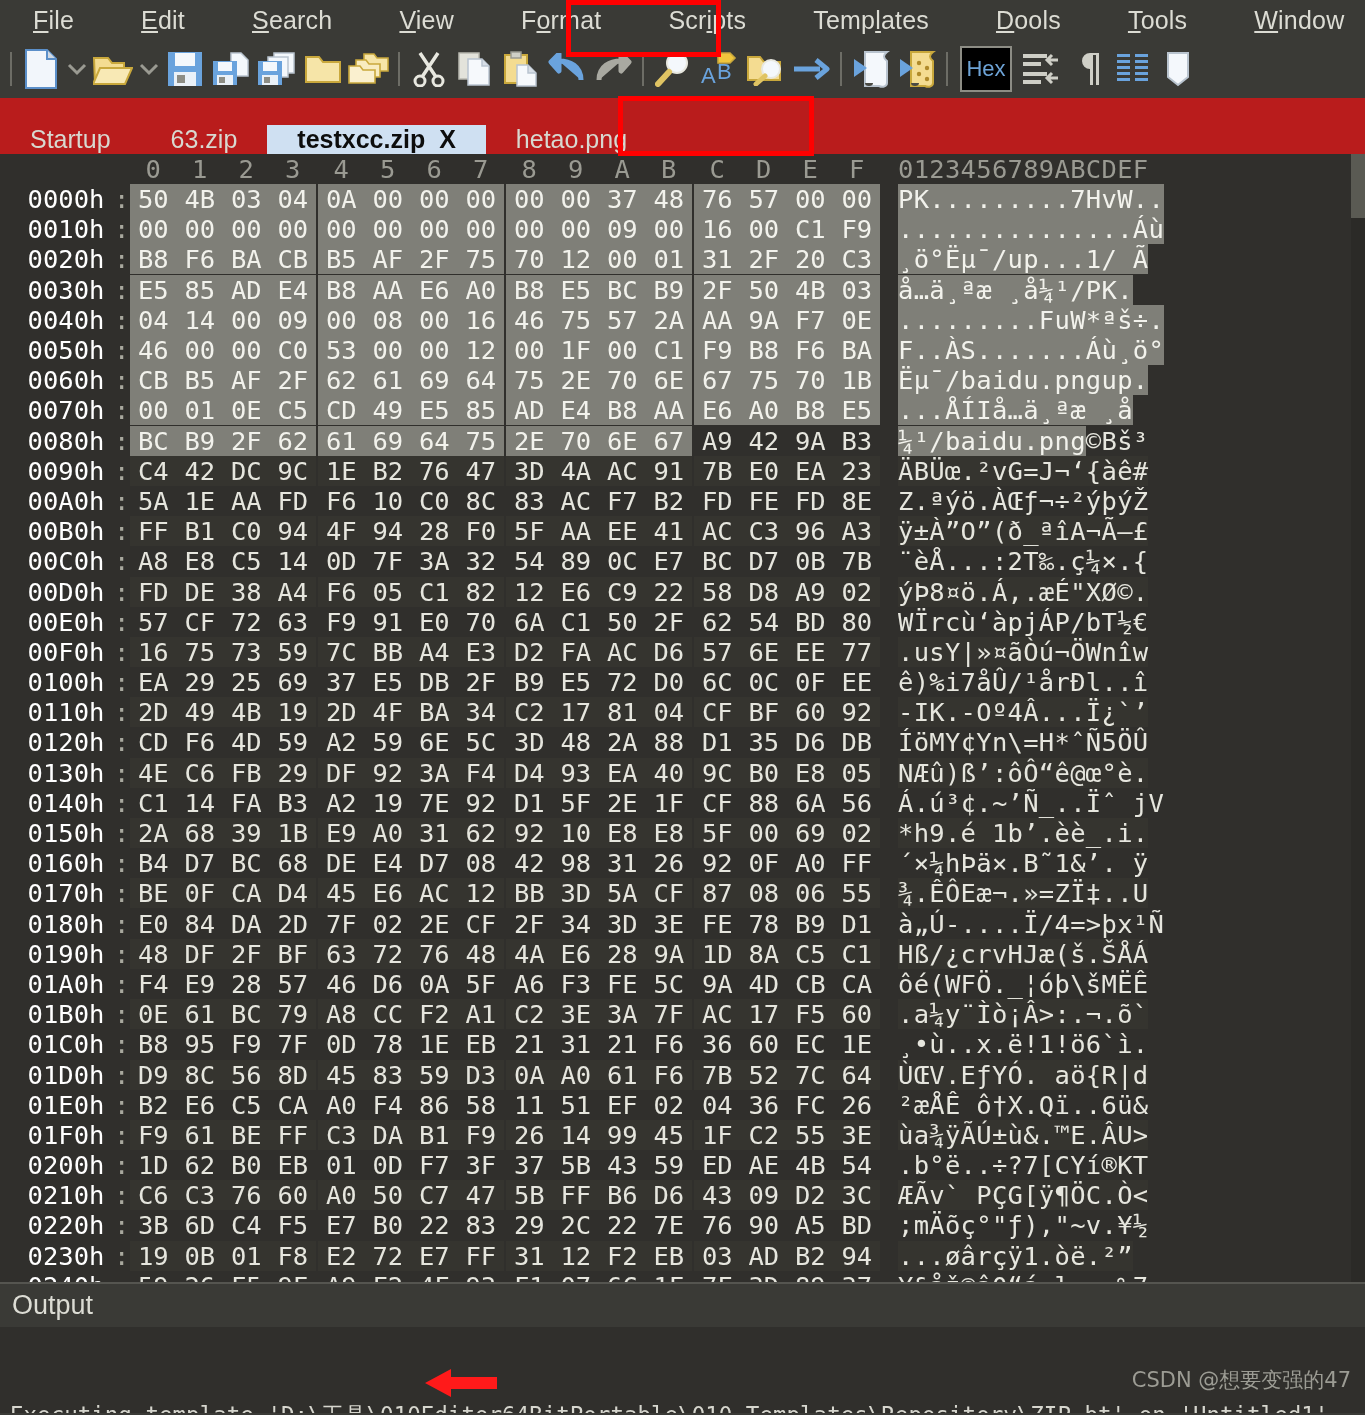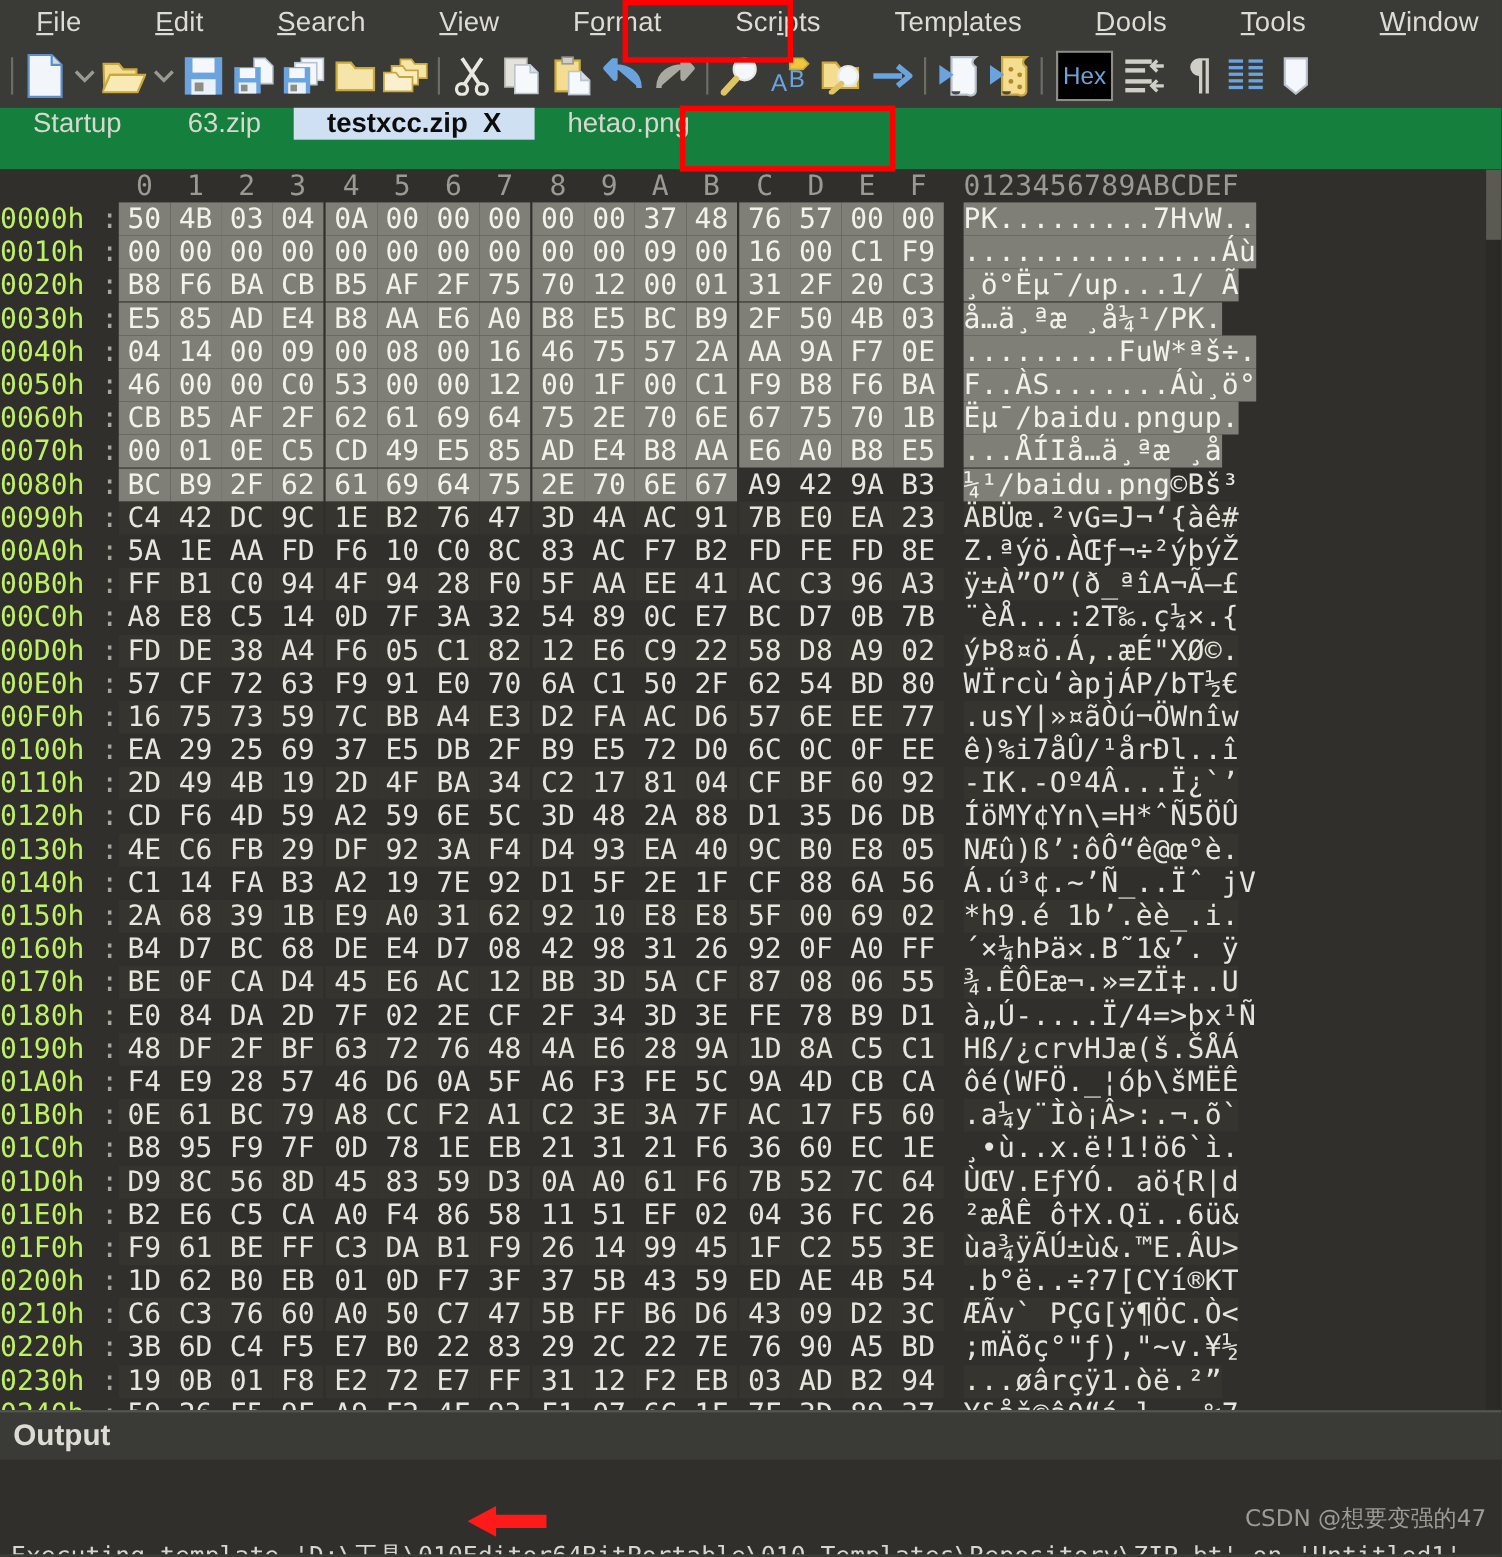--- a/index.html
+++ b/index.html
@@ -70,22 +70,22 @@
     font-size: 22px;
     display: flex; align-items: center; justify-content: center;
     margin: 0 6px;
     flex: 0 0 auto;
   }
 
   
   #tabbar {
     height: 56px;
     display: flex;
-    align-items: flex-start;
-    background: #15803d;
+    align-items: flex-end;
+    background: #b91c1c;
     position: relative;
   }
   .doctab {
     display: flex; align-items: center; justify-content: center;
     color: #d8d8d0;
     font-size: 25px;
     padding: 0 30px;
     white-space: nowrap;
   }
   .doctab.active {
@@ -109,25 +109,26 @@
     align-items: center;
     font-size: 25.5px;
     white-space: pre;
   }
   #colheader {
     color: #9a9a92;
     background: #302f2c;
     height: 30px;
   }
   .addr {
-    color: #bef264;
+    color: #ffffff;
     width: 92px;
-    text-align: left;
+    text-align: center;
     flex: 0 0 auto;
     padding-right: 4px;
+    margin-left: 22px;
   }
   .colon { color:#a8a89e; width:16px; flex:0 0 auto; }
   .byte {
     width: 46.5px;
     text-align: center;
     color: #e6e6de;
     flex: 0 0 auto;
   }
   .gsep { width: 2px; flex: 0 0 auto; }
   .asciicol {
@@ -163,21 +164,20 @@
     height: 133px;
     background: #3a3a36;
     position: relative;
     border-top: 2px solid #555550;
   }
   #output-title {
     color: #dcdcd4;
     font-size: 27px;
     padding: 6px 0 6px 12px;
     font-family: "Liberation Sans", sans-serif;
-    font-weight: bold;
   }
   #output-body {
     background: #302f2c;
     height: 86px;
     padding: 6px 0 0 10px;
     font-family: "DejaVu Sans Mono", "Liberation Mono", monospace;
     font-size: 22.5px;
     color: #d6d6ce;
     line-height: 33px;
     position: relative;

